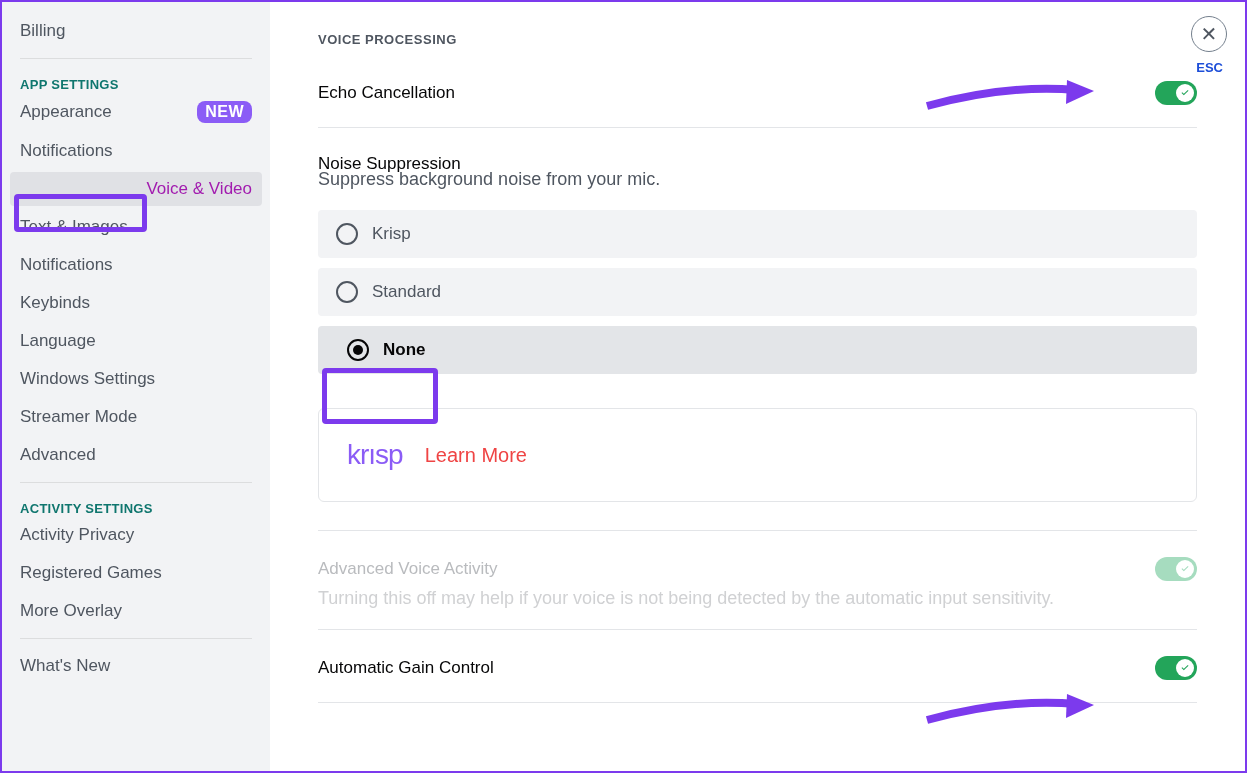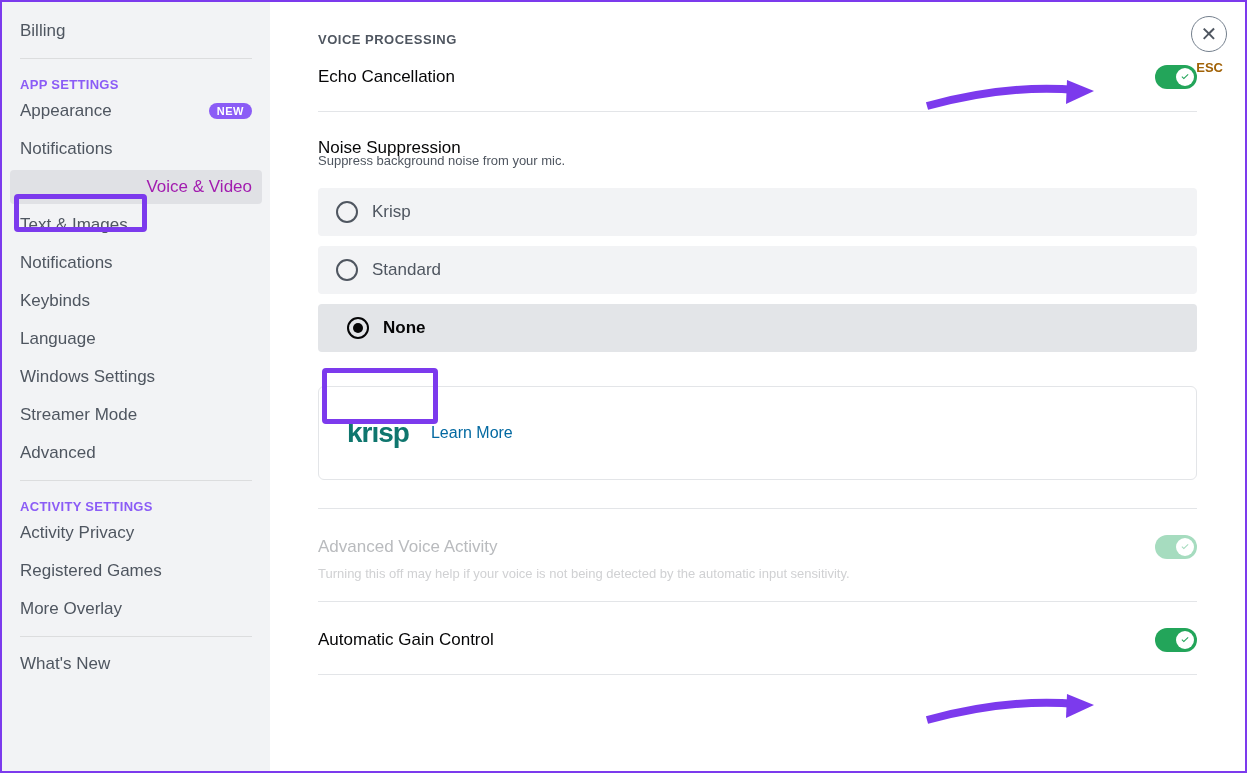--- a/index.html
+++ b/index.html
@@ -32,65 +32,65 @@
 }
 .sidebar-item.active {
   background: #e0e1e5;
   color: #a21caf;
   justify-content: flex-end;
 }
 .sidebar-category {
   padding: 8px 10px 2px 10px;
   font-size: 13px;
   font-weight: 700;
-  color: #8b5cf6;
+  color: #0f766e;
   letter-spacing: 0.3px;
 }
 .sidebar-divider {
   height: 1px;
   background: #dcddde;
   margin: 10px 10px;
 }
 .new-badge {
   background: #8b5cf6;
   color: #fff;
-  font-size: 11px;
+  font-size: 16px;
   font-weight: 700;
   padding: 2px 8px;
   border-radius: 8px;
   letter-spacing: 0.5px;
 }
 .main {
   flex: 1;
   padding: 30px 48px 0 48px;
   overflow-y: hidden;
   position: relative;
 }
 .section-header {
   font-size: 13px;
   font-weight: 700;
   color: #4f5660;
   letter-spacing: 0.5px;
-  margin-bottom: 18px;
+  margin-bottom: 34px;
 }
 .setting-row {
   display: flex;
   justify-content: space-between;
   align-items: center;
   padding-bottom: 22px;
   gap: 48px;
 }
 .setting-title {
   font-size: 17px;
   color: #060607;
   font-weight: 500;
 }
 .setting-title.disabled { color: #b9bbbe; }
 .setting-desc {
-  font-size: 13px;
+  font-size: 18px;
   color: #4f5660;
   margin-top: -15px;
   margin-bottom: 20px;
 }
 .setting-desc.disabled { color: #d0d1d3; }
 .divider {
   height: 1px;
   background: #e3e5e8;
   margin-bottom: 26px;
 }
@@ -163,27 +163,27 @@
   border: 1px solid #e3e5e8;
   border-radius: 6px;
   padding: 30px 28px;
   display: flex;
   align-items: center;
   gap: 22px;
   margin-bottom: 28px;
 }
 .krisp-logo {
   font-size: 28px;
-  font-weight: 700;
-  color: #0f766e;
+  font-weight: 400;
+  color: #8b5cf6;
   letter-spacing: -1px;
 }
 .learn-more {
-  color: #0369a1;
-  font-size: 16px;
+  color: #ef4444;
+  font-size: 20px;
   cursor: pointer;
 }
 .close-btn {
   position: absolute;
   top: 14px;
   right: 18px;
   width: 36px;
   height: 36px;
   border: 1.5px solid #747f8d;
   border-radius: 50%;
@@ -196,21 +196,21 @@
   font-size: 20px;
   color: #4f5660;
   font-weight: 400;
 }
 .esc-label {
   position: absolute;
   top: 58px;
   right: 22px;
   font-size: 13px;
   font-weight: 600;
-  color: #a16207;
+  color: #1d4ed8;
 }
 .highlight-box {
   border: 5px solid #7c3aed;
   border-radius: 4px;
   position: absolute;
   pointer-events: none;
   z-index: 5;
 }
 .arrow {
   position: absolute;

